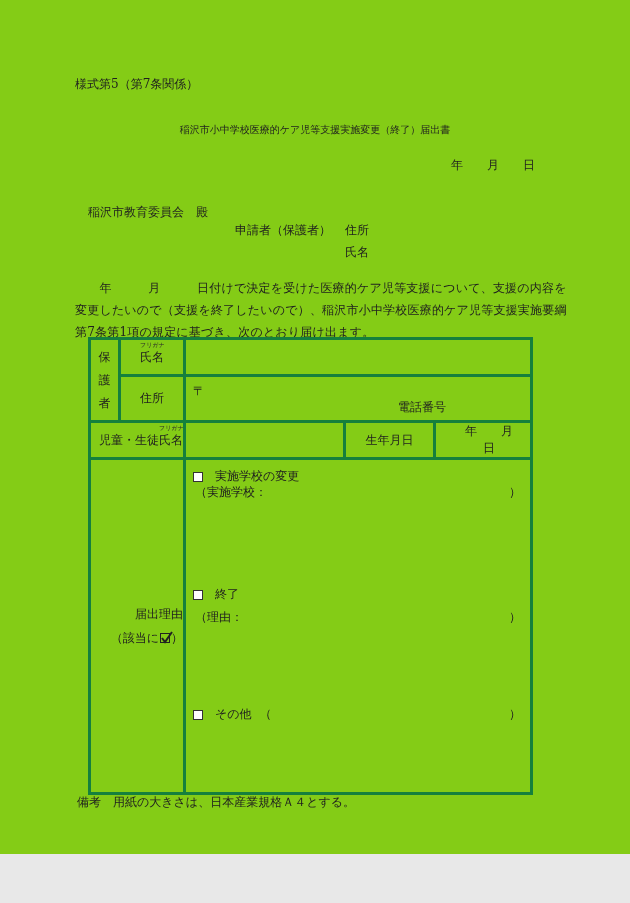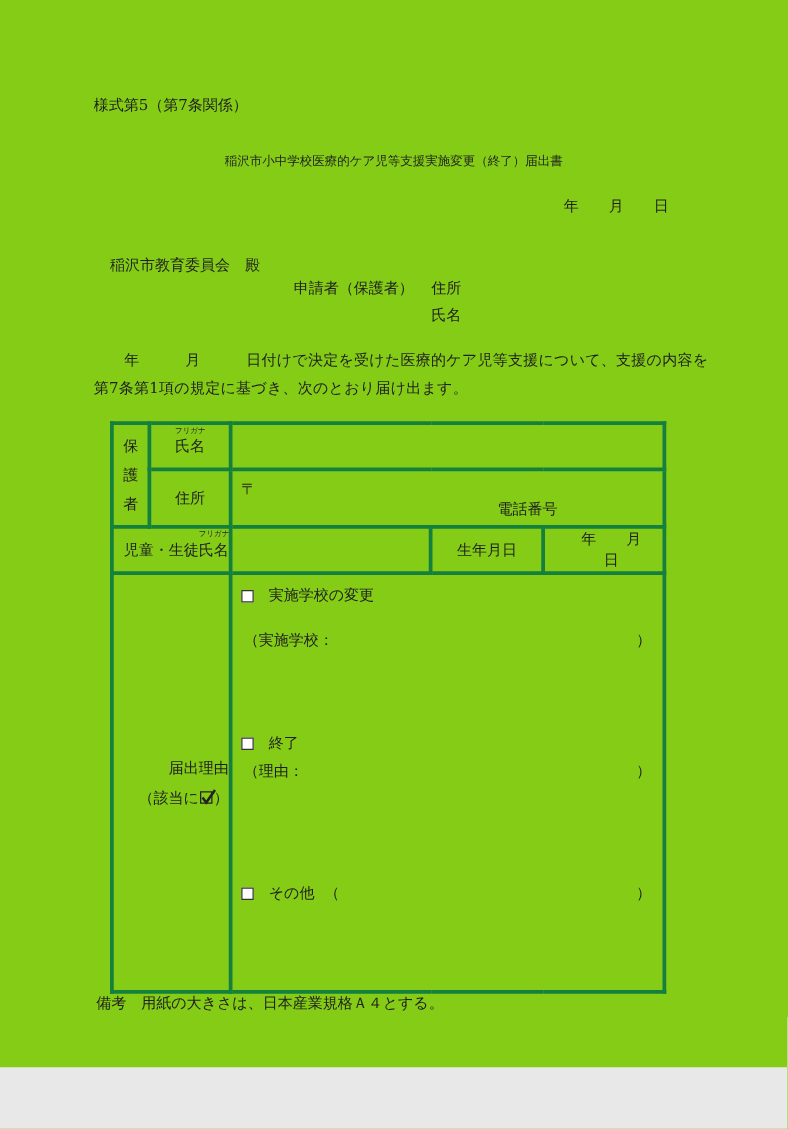--- a/index.html
+++ b/index.html
@@ -58,21 +58,21 @@
   .student-label-cell { text-align:right;border-radius:11px; }
   .birthdate-label-cell { text-align:center; }
   .birthdate-value-cell { text-align:center; padding-left:12px !important; }
 
   .reason-label-cell { text-align:right; line-height:24px; }
   .options-cell { position:relative; vertical-align:top; }
   .opt-row { position:absolute; left:7px; display:flex; align-items:center; }
   .opt-row .opt-label { margin-left:12px; }
   .paren-row { position:absolute; left:9px; right:9px; display:flex; justify-content:space-between; }
   .opt1 { top:8px; }
-  .paren1 { top:44px; }
+  .paren1 { top:24px; }
   .opt2 { top:126px; }
   .paren2 { top:149px; }
   .opt3 { top:246px; right:9px; }
   .opt3 .opt3-open { margin-left:8px; }
   .opt3 .opt3-close { margin-left:auto; }
 
   .checkbox {
     display:inline-block; width:10px; height:10px;
     border:1px solid #333; background:#fff; flex:0 0 auto;
   }
@@ -94,20 +94,21 @@
   <div class="abs date-line">年　　月　　日</div>
 
   <div class="abs addressee">稲沢市教育委員会　殿</div>
 
   <div class="abs applicant-label">申請者（保護者）</div>
   <div class="abs applicant-address-label">住所</div>
   <div class="abs applicant-name-label">氏名</div>
 
   <div class="body-paragraph">
     <div class="body-line">　　年　　　月　　　日付けで決定を受けた医療的ケア児等支援について、支援の内容を</div>
+    <div class="body-line">変更したいので（支援を終了したいので）、稲沢市小中学校医療的ケア児等支援実施要綱</div>
     <div class="body-line">第7条第1項の規定に基づき、次のとおり届け出ます。</div>
   </div>
 
   <table class="form-table">
     <colgroup>
       <col style="width:30px">
         <col style="width:65px">
         <col style="width:160px">
         <col style="width:90px">
         <col style="width:97px">

